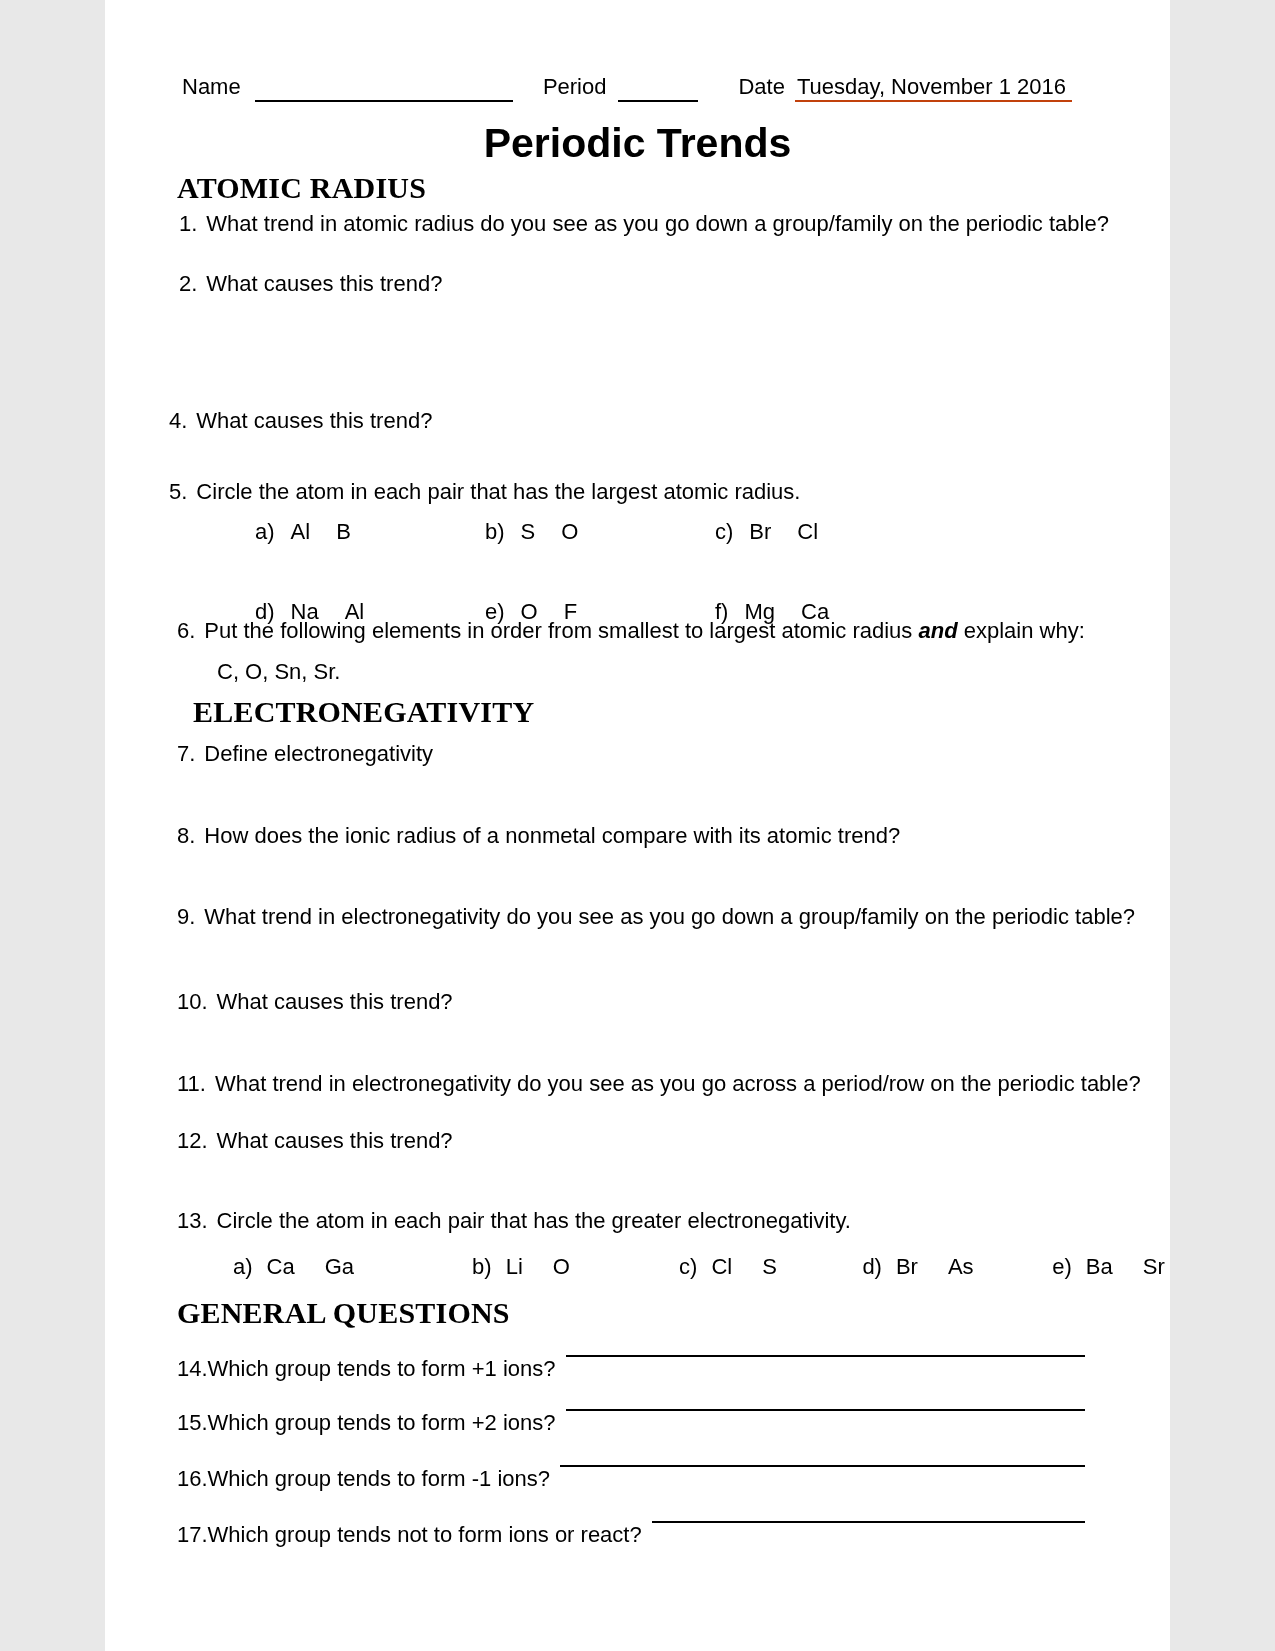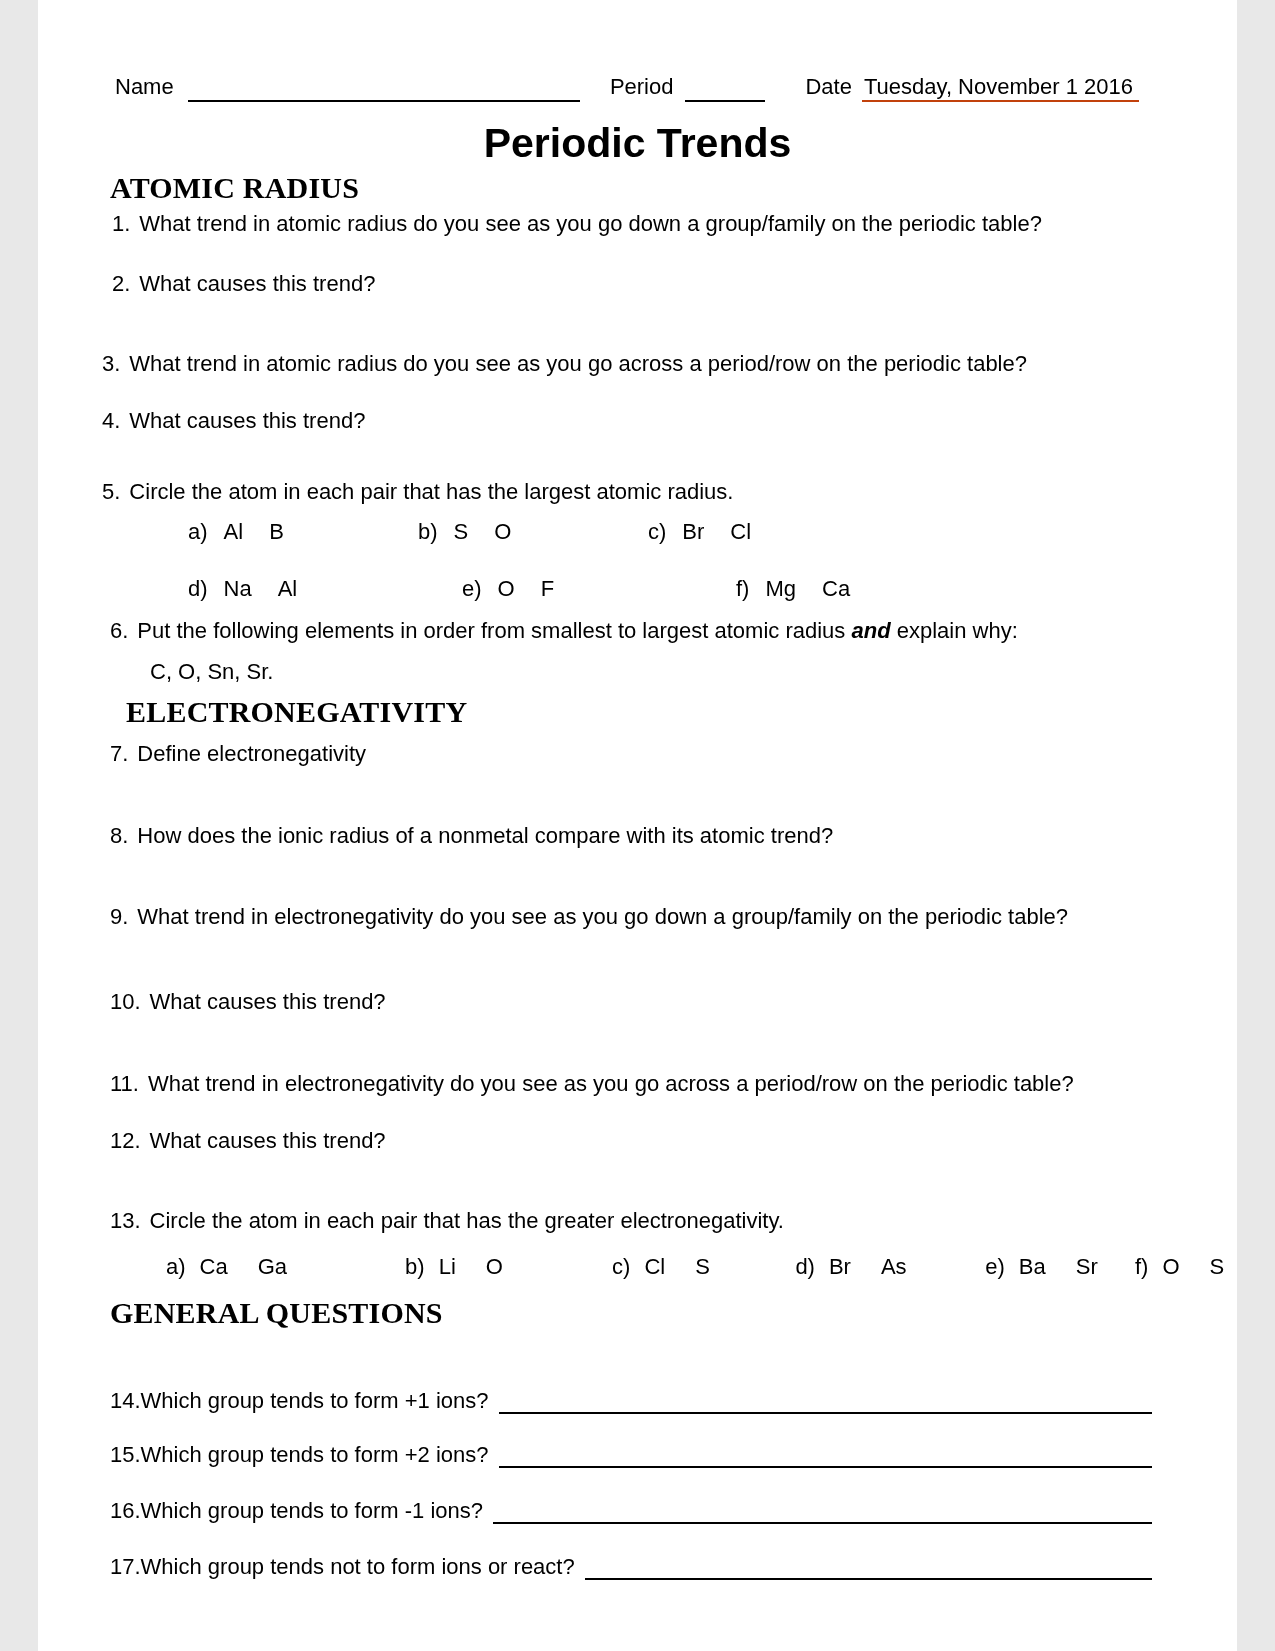--- a/index.html
+++ b/index.html
@@ -1,18 +1,18 @@
 <!DOCTYPE html>
 <html><head>
 <meta charset="utf-8">
 <style>
   html,body { margin:0; padding:0; background:#e8e8e8; }
   .page {
     position:relative;
-    width:1199px; height:1651px;
+    width:1065px; height:1651px;
     background:#ffffff;
     font-family:"Liberation Sans", sans-serif;
     font-size:22px; line-height:27px;
     color:#000000;
     overflow:hidden;
     margin:0 auto;
   }
   .abs { position:absolute; white-space:nowrap; }
 
   
@@ -42,21 +42,21 @@
   .pair-row-q13 .c1 { flex:0 0 227px; }
   .pair-row-q13 .c2 { flex:0 0 228px; }
   .pair-row-q13 .c3 { flex:0 0 186px; }
   .pair-row-q13 .c4 { flex:0 0 194px; }
   .pair-row-q13 .c5 { flex:0 0 187px; }
   .pair-row-q13 .c6 { flex:0 0 auto; }
   .pair-row-q13 .plabel { margin-right:14px; }
   .pair-row-q13 .e1 { margin-right:30px; }
 
   
-  .blank-q { left:72px; right:85px; display:flex; align-items:flex-end;margin-top:32px; }
+  .blank-q { left:72px; right:85px; display:flex; align-items:flex-start; }
   .blank-q .qtext { flex:0 0 auto; }
   .answer-blank { flex:1 1 auto; border-bottom:2px solid #000; margin-left:10px; }
 
   .bold-italic { font-weight:bold; font-style:italic; }
 </style>
 </head>
 <body>
 
 <div class="page">
 
@@ -74,23 +74,20 @@
   <div class="abs section-head" style="top:173px; left:72px;">ATOMIC RADIUS</div>
 
   <div class="abs q" style="top:210px; left:74px;">
     <span class="num">1.</span><span>What trend in atomic radius do you see as you go down a group/family on the periodic table?</span>
   </div>
 
   <div class="abs q" style="top:270px; left:74px;">
     <span class="num">2.</span><span>What causes this trend?</span>
   </div>
 
-  <div class="abs q" style="top:350px; left:64px;">
-    <span class="num">3.</span><span>What trend in atomic radius do you see as you go across a period/row on the periodic table?</span>
-  </div>
 
   <div class="abs q" style="top:407px; left:64px;">
     <span class="num">4.</span><span>What causes this trend?</span>
   </div>
 
   <div class="abs q" style="top:478px; left:64px;">
     <span class="num">5.</span><span>Circle the atom in each pair that has the largest atomic radius.</span>
   </div>
 
   <div class="abs pair-row-q5" style="top:518px;">
@@ -98,21 +95,21 @@
       <span class="plabel">a)</span><span class="e1">Al</span><span class="e2">B</span>
     </span>
     <span class="cell pair">
       <span class="plabel">b)</span><span class="e1">S</span><span class="e2">O</span>
     </span>
     <span class="cell pair">
       <span class="plabel">c)</span><span class="e1">Br</span><span class="e2">Cl</span>
     </span>
   </div>
 
-  <div class="abs pair-row-q5" style="top:575px;gap:44px;">
+  <div class="abs pair-row-q5" style="top:598px;">
     <span class="cell pair">
       <span class="plabel">d)</span><span class="e1">Na</span><span class="e2">Al</span>
     </span>
     <span class="cell pair">
       <span class="plabel">e)</span><span class="e1">O</span><span class="e2">F</span>
     </span>
     <span class="cell pair">
       <span class="plabel">f)</span><span class="e1">Mg</span><span class="e2">Ca</span>
     </span>
   </div>

